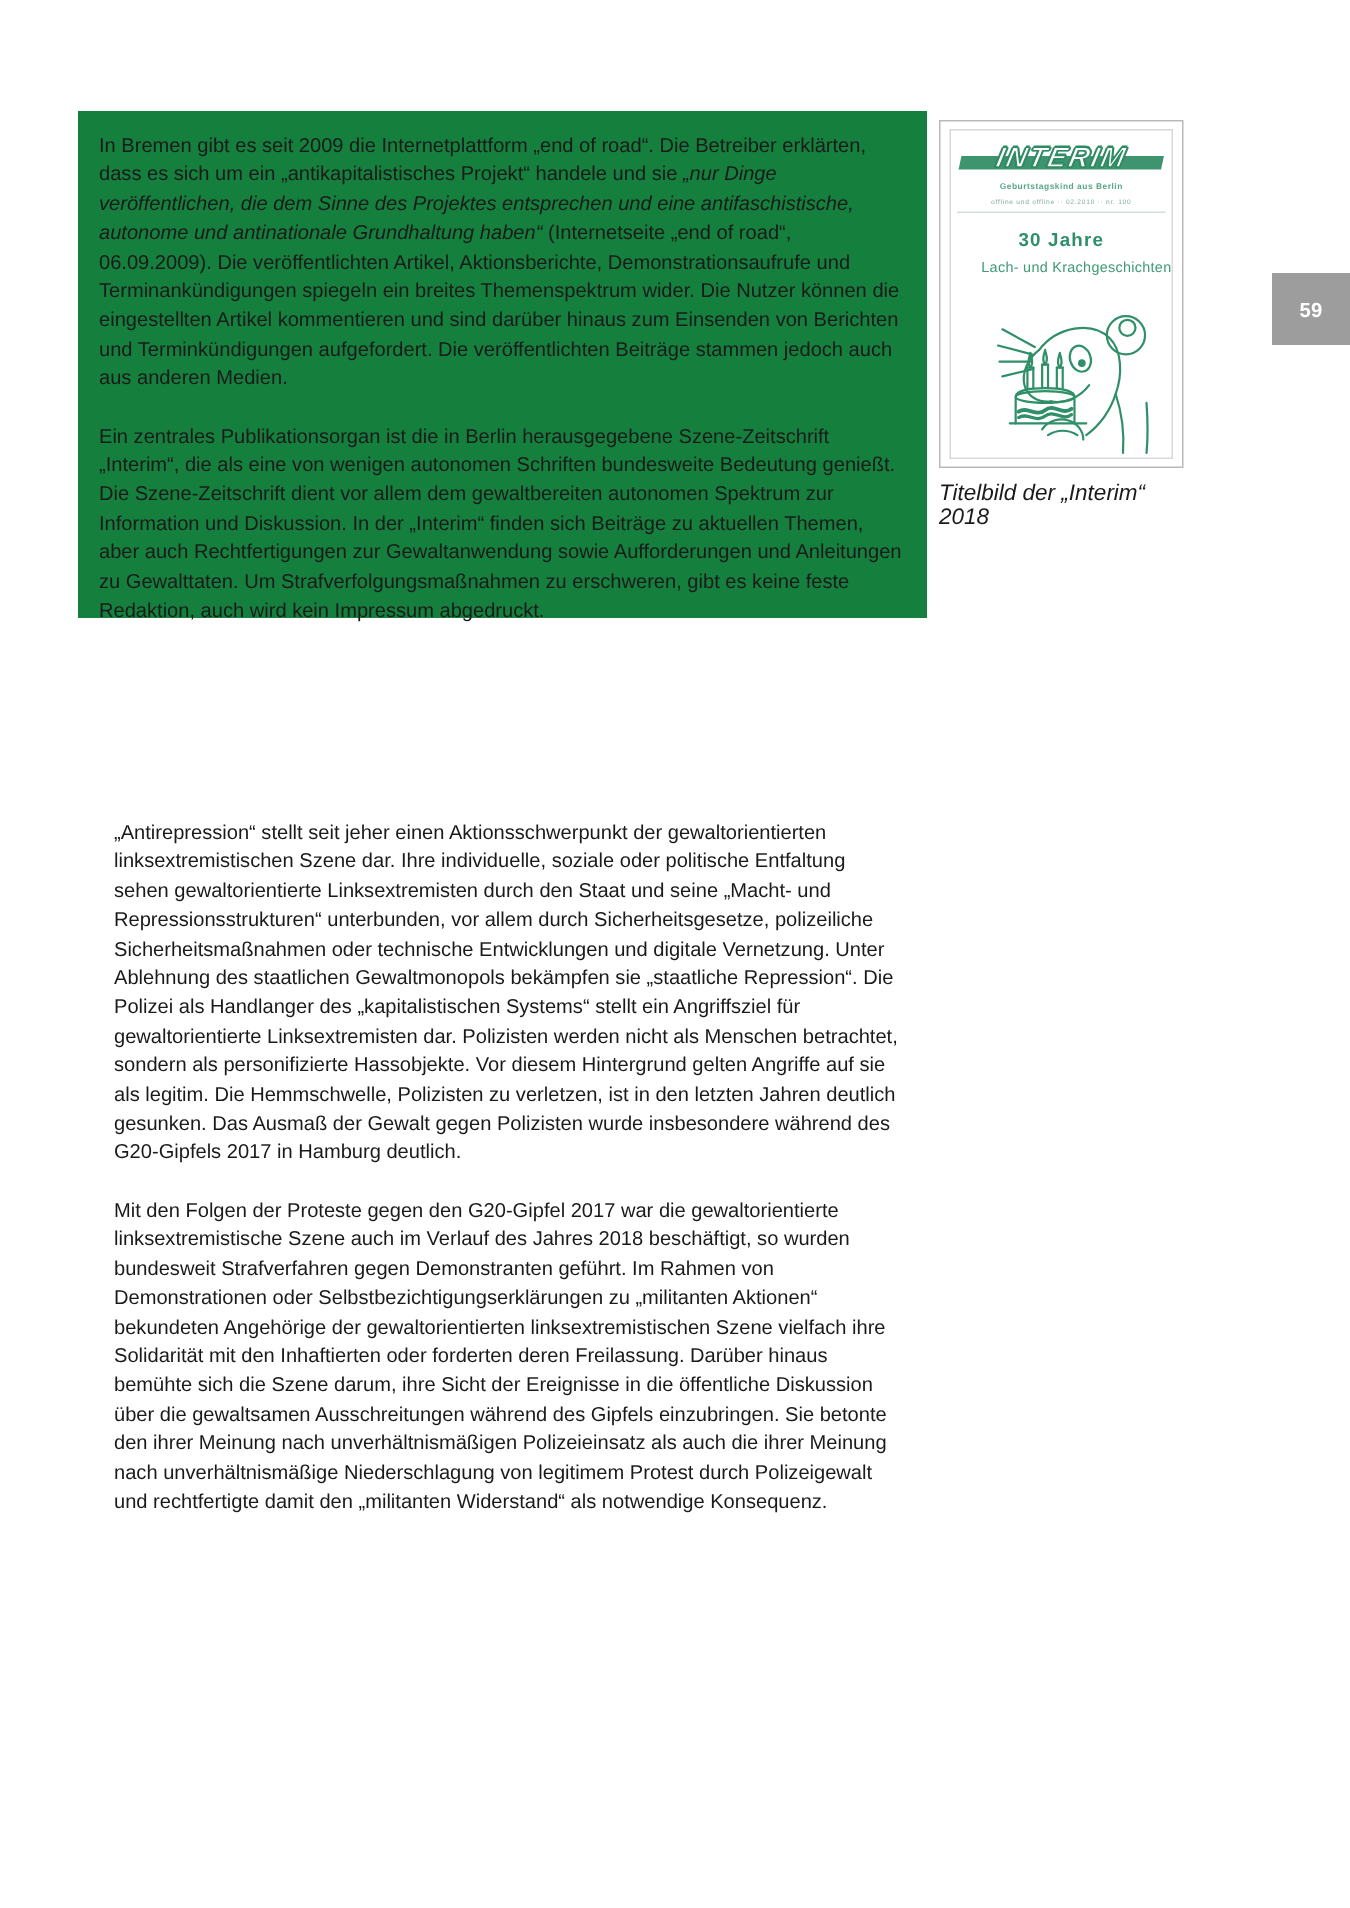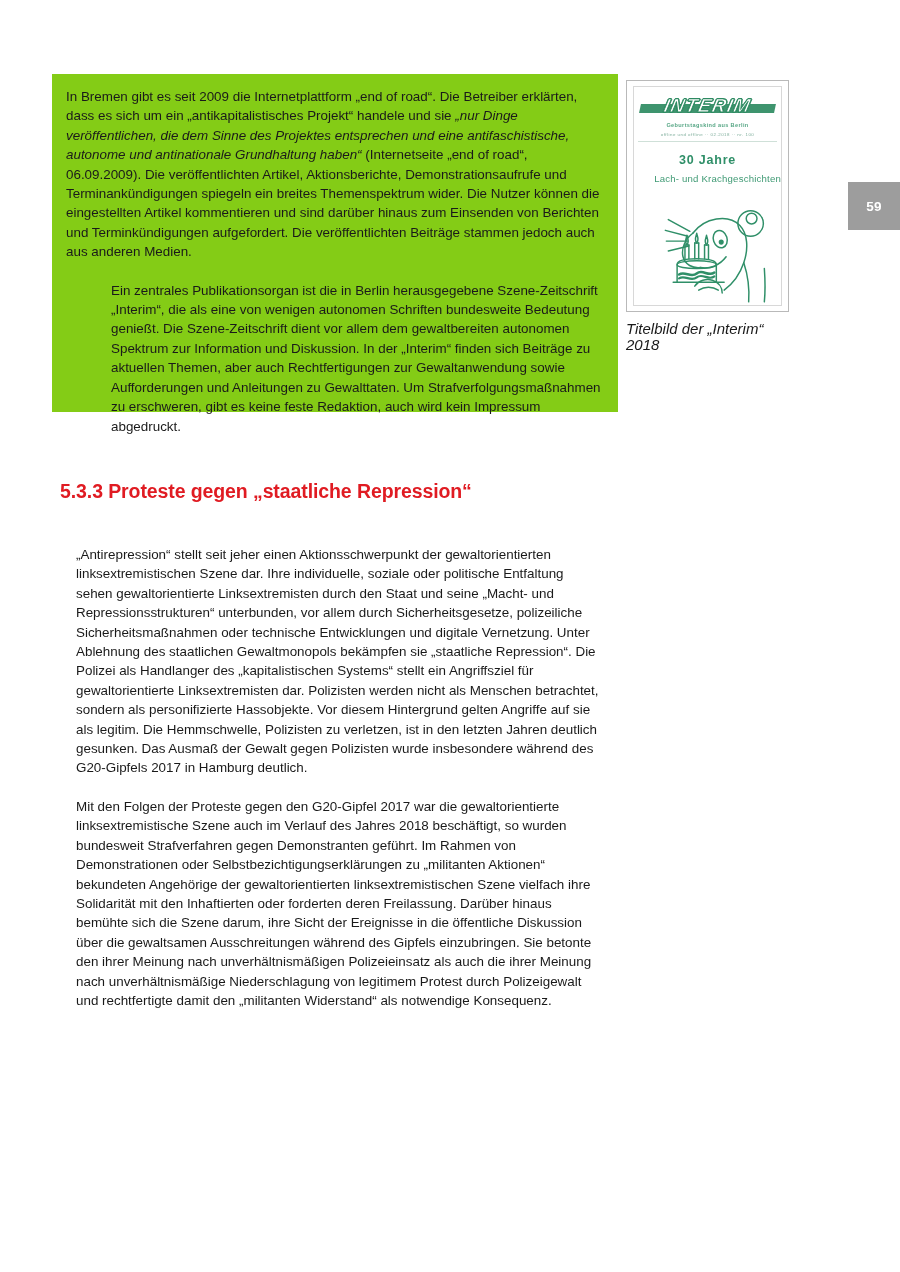--- a/index.html
+++ b/index.html
@@ -40,34 +40,33 @@
     font-weight: bold;
   }
 
   
   .infobox {
     position: absolute;
     left: 52px;
     top: 74px;
     width: 566px;
     height: 338px;
-    background: #84cc16;
+    background: #15803d;
     box-sizing: border-box;
     padding: 13px 16px 14px 14px;
   }
   .infobox p {
     margin: 0;
     font-size: 13.4px;
     line-height: 19.4px;
     color: #1a1a1a;
     text-align: left;
   }
   .infobox p + p {
     margin-top: 19px;
-    margin-left: 45px;
   }
   .infobox .it {
     font-style: italic;
   }
 
   
   .figure {
     position: absolute;
     left: 626px;
     top: 80px;
@@ -305,20 +304,19 @@
             <path d="M64 52 C 61 48, 64 44, 64 42 C 64 44, 67 48, 64 52"></path>
             <path d="M74 54 C 71 50, 74 46, 74 44 C 74 46, 77 50, 74 54"></path>
           </svg>
         </div>
 
       </div>
     </div>
     <figcaption class="figcaption">Titelbild der „Interim“ 2018</figcaption>
   </figure>
 
-  <h2 class="section-heading" style="margin:0;">5.3.3 Proteste gegen „staatliche Repression“</h2>
 
   <div class="body-text">
       <p>„Antirepression“ stellt seit jeher einen Aktionsschwerpunkt der gewaltorientierten linksextremistischen Szene dar. Ihre individuelle, soziale oder politische Entfaltung sehen gewaltorientierte Linksextremisten durch den Staat und seine „Macht- und Repressionsstrukturen“ unterbunden, vor allem durch Sicherheitsgesetze, polizeiliche Sicherheitsmaßnahmen oder technische Entwicklungen und digitale Vernetzung. Unter Ablehnung des staatlichen Gewaltmonopols bekämpfen sie „staatliche Repression“. Die Polizei als Handlanger des „kapitalistischen Systems“ stellt ein Angriffsziel für gewaltorientierte Linksextremisten dar. Polizisten werden nicht als Menschen betrachtet, sondern als personifizierte Hassobjekte. Vor diesem Hintergrund gelten Angriffe auf sie als legitim. Die Hemmschwelle, Polizisten zu verletzen, ist in den letzten Jahren deutlich gesunken. Das Ausmaß der Gewalt gegen Polizisten wurde insbesondere während des G20-Gipfels 2017 in Hamburg deutlich.</p>
       <p>Mit den Folgen der Proteste gegen den G20-Gipfel 2017 war die gewaltorientierte linksextremistische Szene auch im Verlauf des Jahres 2018 beschäftigt, so wurden bundesweit Strafverfahren gegen Demonstranten geführt. Im Rahmen von Demonstrationen oder Selbstbezichtigungserklärungen zu „militanten Aktionen“ bekundeten Angehörige der gewaltorientierten linksextremistischen Szene vielfach ihre Solidarität mit den Inhaftierten oder forderten deren Freilassung. Darüber hinaus bemühte sich die Szene darum, ihre Sicht der Ereignisse in die öffentliche Diskussion über die gewaltsamen Ausschreitungen während des Gipfels einzubringen. Sie betonte den ihrer Meinung nach unverhältnismäßigen Polizeieinsatz als auch die ihrer Meinung nach unverhältnismäßige Niederschlagung von legitimem Protest durch Polizeigewalt und rechtfertigte damit den „militanten Widerstand“ als notwendige Konsequenz.</p>
     </div>
 
 </div>
 
 </body></html>

